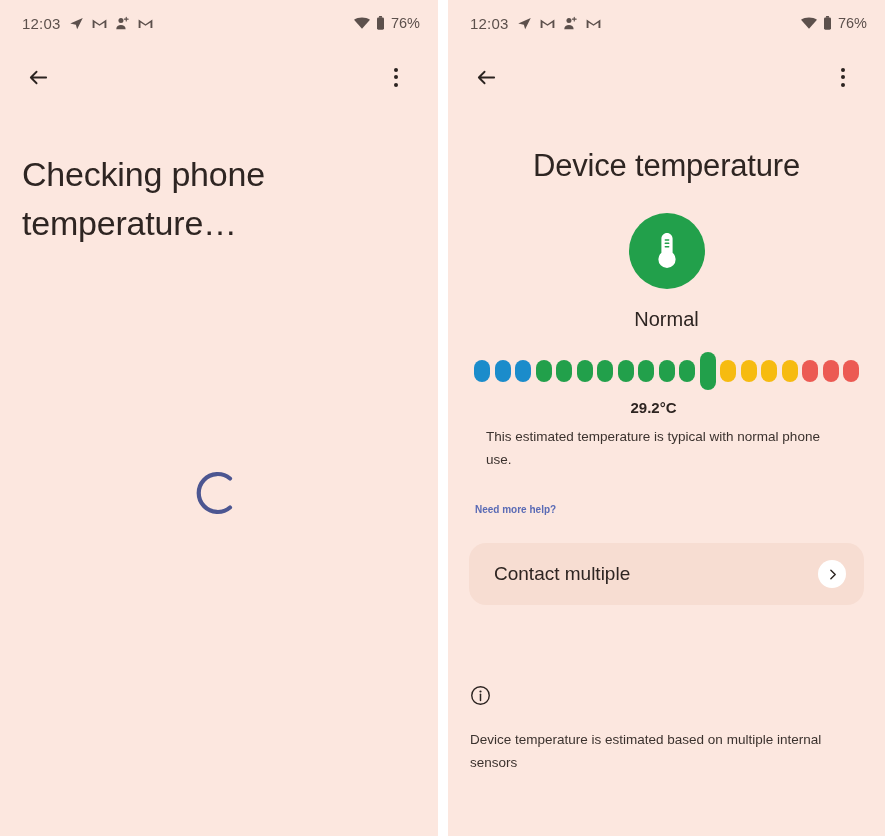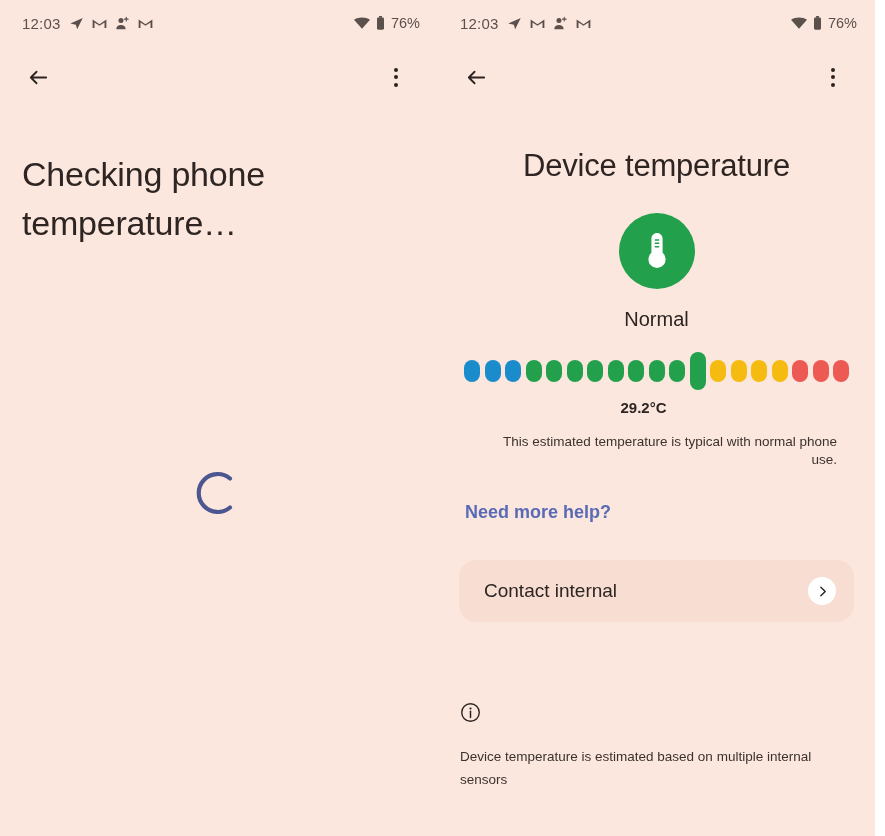--- a/index.html
+++ b/index.html
@@ -6,20 +6,21 @@
   html,body { width:885px; height:836px; }
   body {
     background:#ffffff;
     font-family:"Liberation Sans", sans-serif;
     -webkit-font-smoothing:antialiased;
   }
   .screens {
     display:flex;
     width:885px;
     height:836px;
+    gap:10px;
     background:#ffffff;
   }
   .panel {
     position:relative;
     width:438px;
     height:836px;
     background:#fce7df;
     overflow:hidden;
   }
   .panel.right { width:437px; }
@@ -114,29 +115,29 @@
 
   .temp-val {
     text-align:center;
     font-size:15px;
     font-weight:bold;
     color:#2e2522;
     margin-top:8px;
     padding-right:26px;
   }
   .temp-desc {
-    margin:17px 38px 0 38px;
-    text-align:right;
+    margin:9px 38px 0 38px;
+    text-align:left;
     font-size:13.5px;
-    line-height:18px;
+    line-height:23px;
     color:#3b322e;
   }
   .help-link {
-    margin:33px 0 17px 27px;
-    font-size:18px;
+    margin:33px 0 8px 27px;
+    font-size:10px;
     font-weight:bold;
     color:#5a6bb5;
     cursor:pointer;
     display:inline-block;
   }
   .support-card {
     margin:20px 21px 0 21px;
     height:62px;
     background:#f7ddd2;
     border-radius:17px;
@@ -330,21 +331,21 @@
         <span class="dot" style="background: rgb(236, 90, 83);"></span>
       </div>
 
     <div class="temp-val">29.2°C</div>
 
     <div class="temp-desc">This estimated temperature is typical with normal phone use.</div>
 
     <a class="help-link">Need more help?</a>
 
     <div class="support-card">
-      <span class="support-label">Contact internal</span>
+      <span class="support-label">Contact multiple</span>
       <span class="chev-circle">
         <svg width="13" height="13" viewBox="0 0 24 24">
             <path d="M9 4l8 8-8 8" stroke="#2b2320" stroke-width="2.6" fill="none" stroke-linecap="round" stroke-linejoin="round"></path>
           </svg>
       </span>
     </div>
 
     <div class="info-block">
       <span class="info-icon">
         <svg width="21" height="21" viewBox="0 0 24 24">

